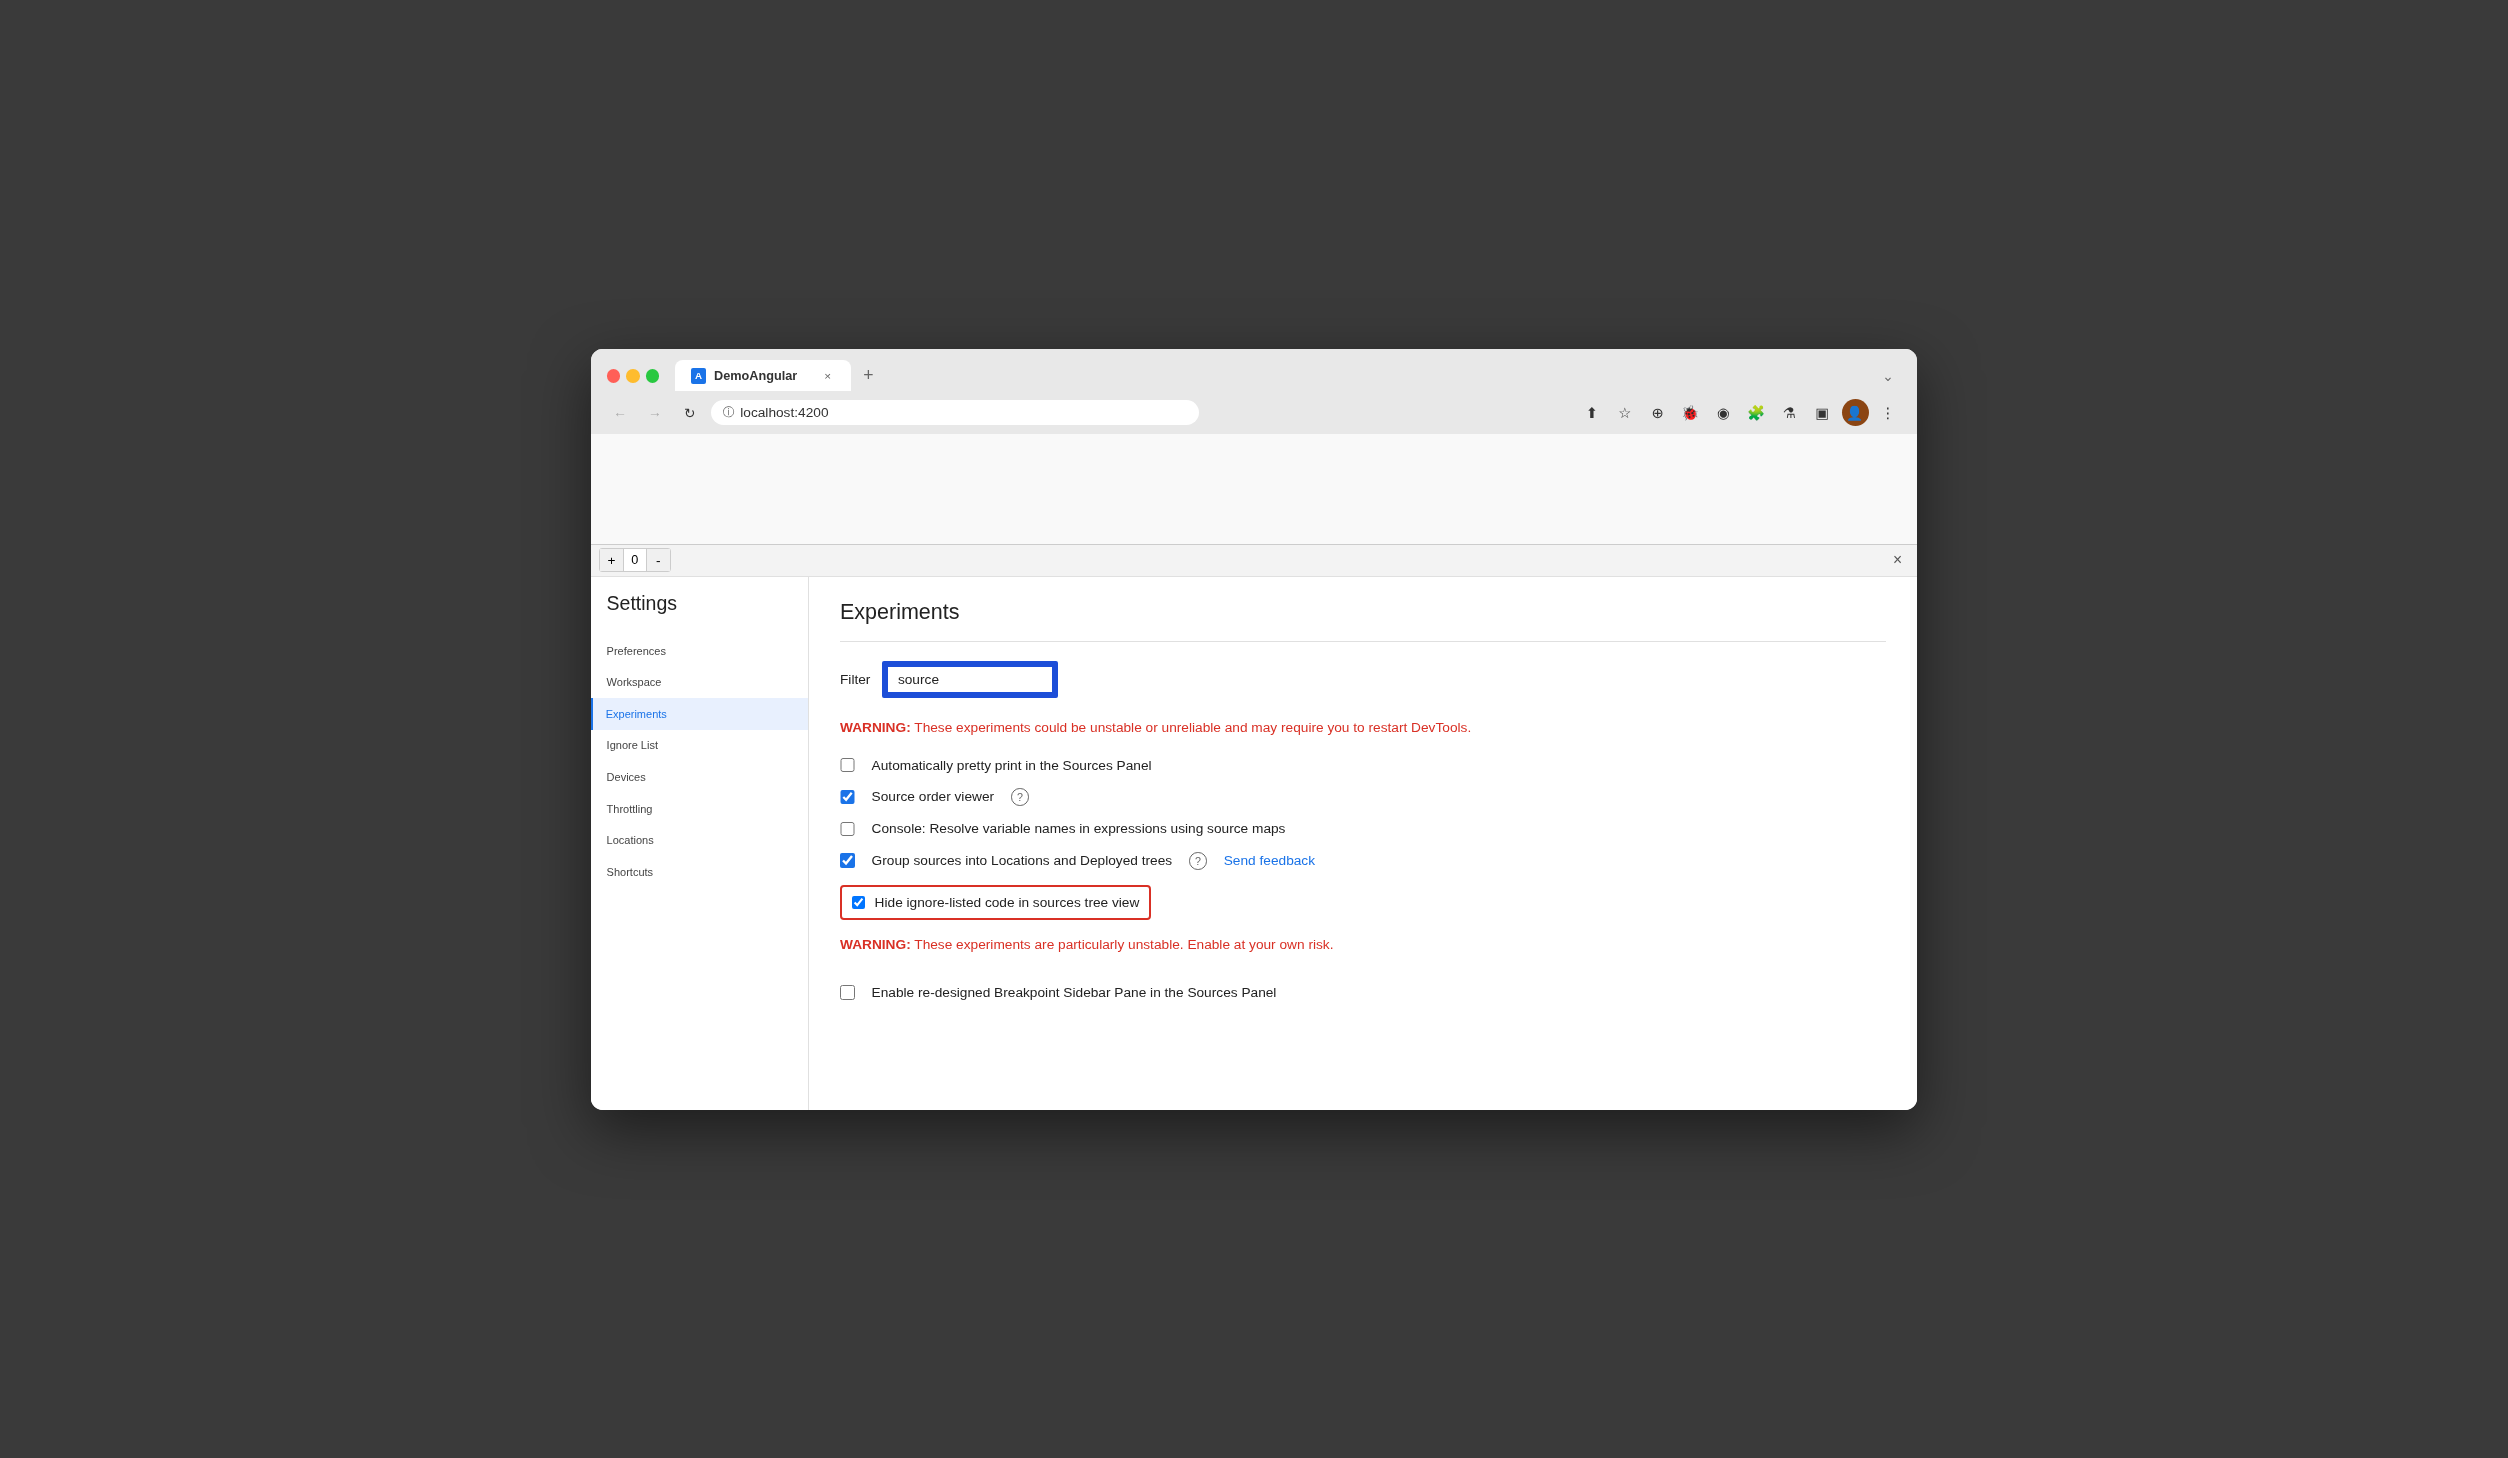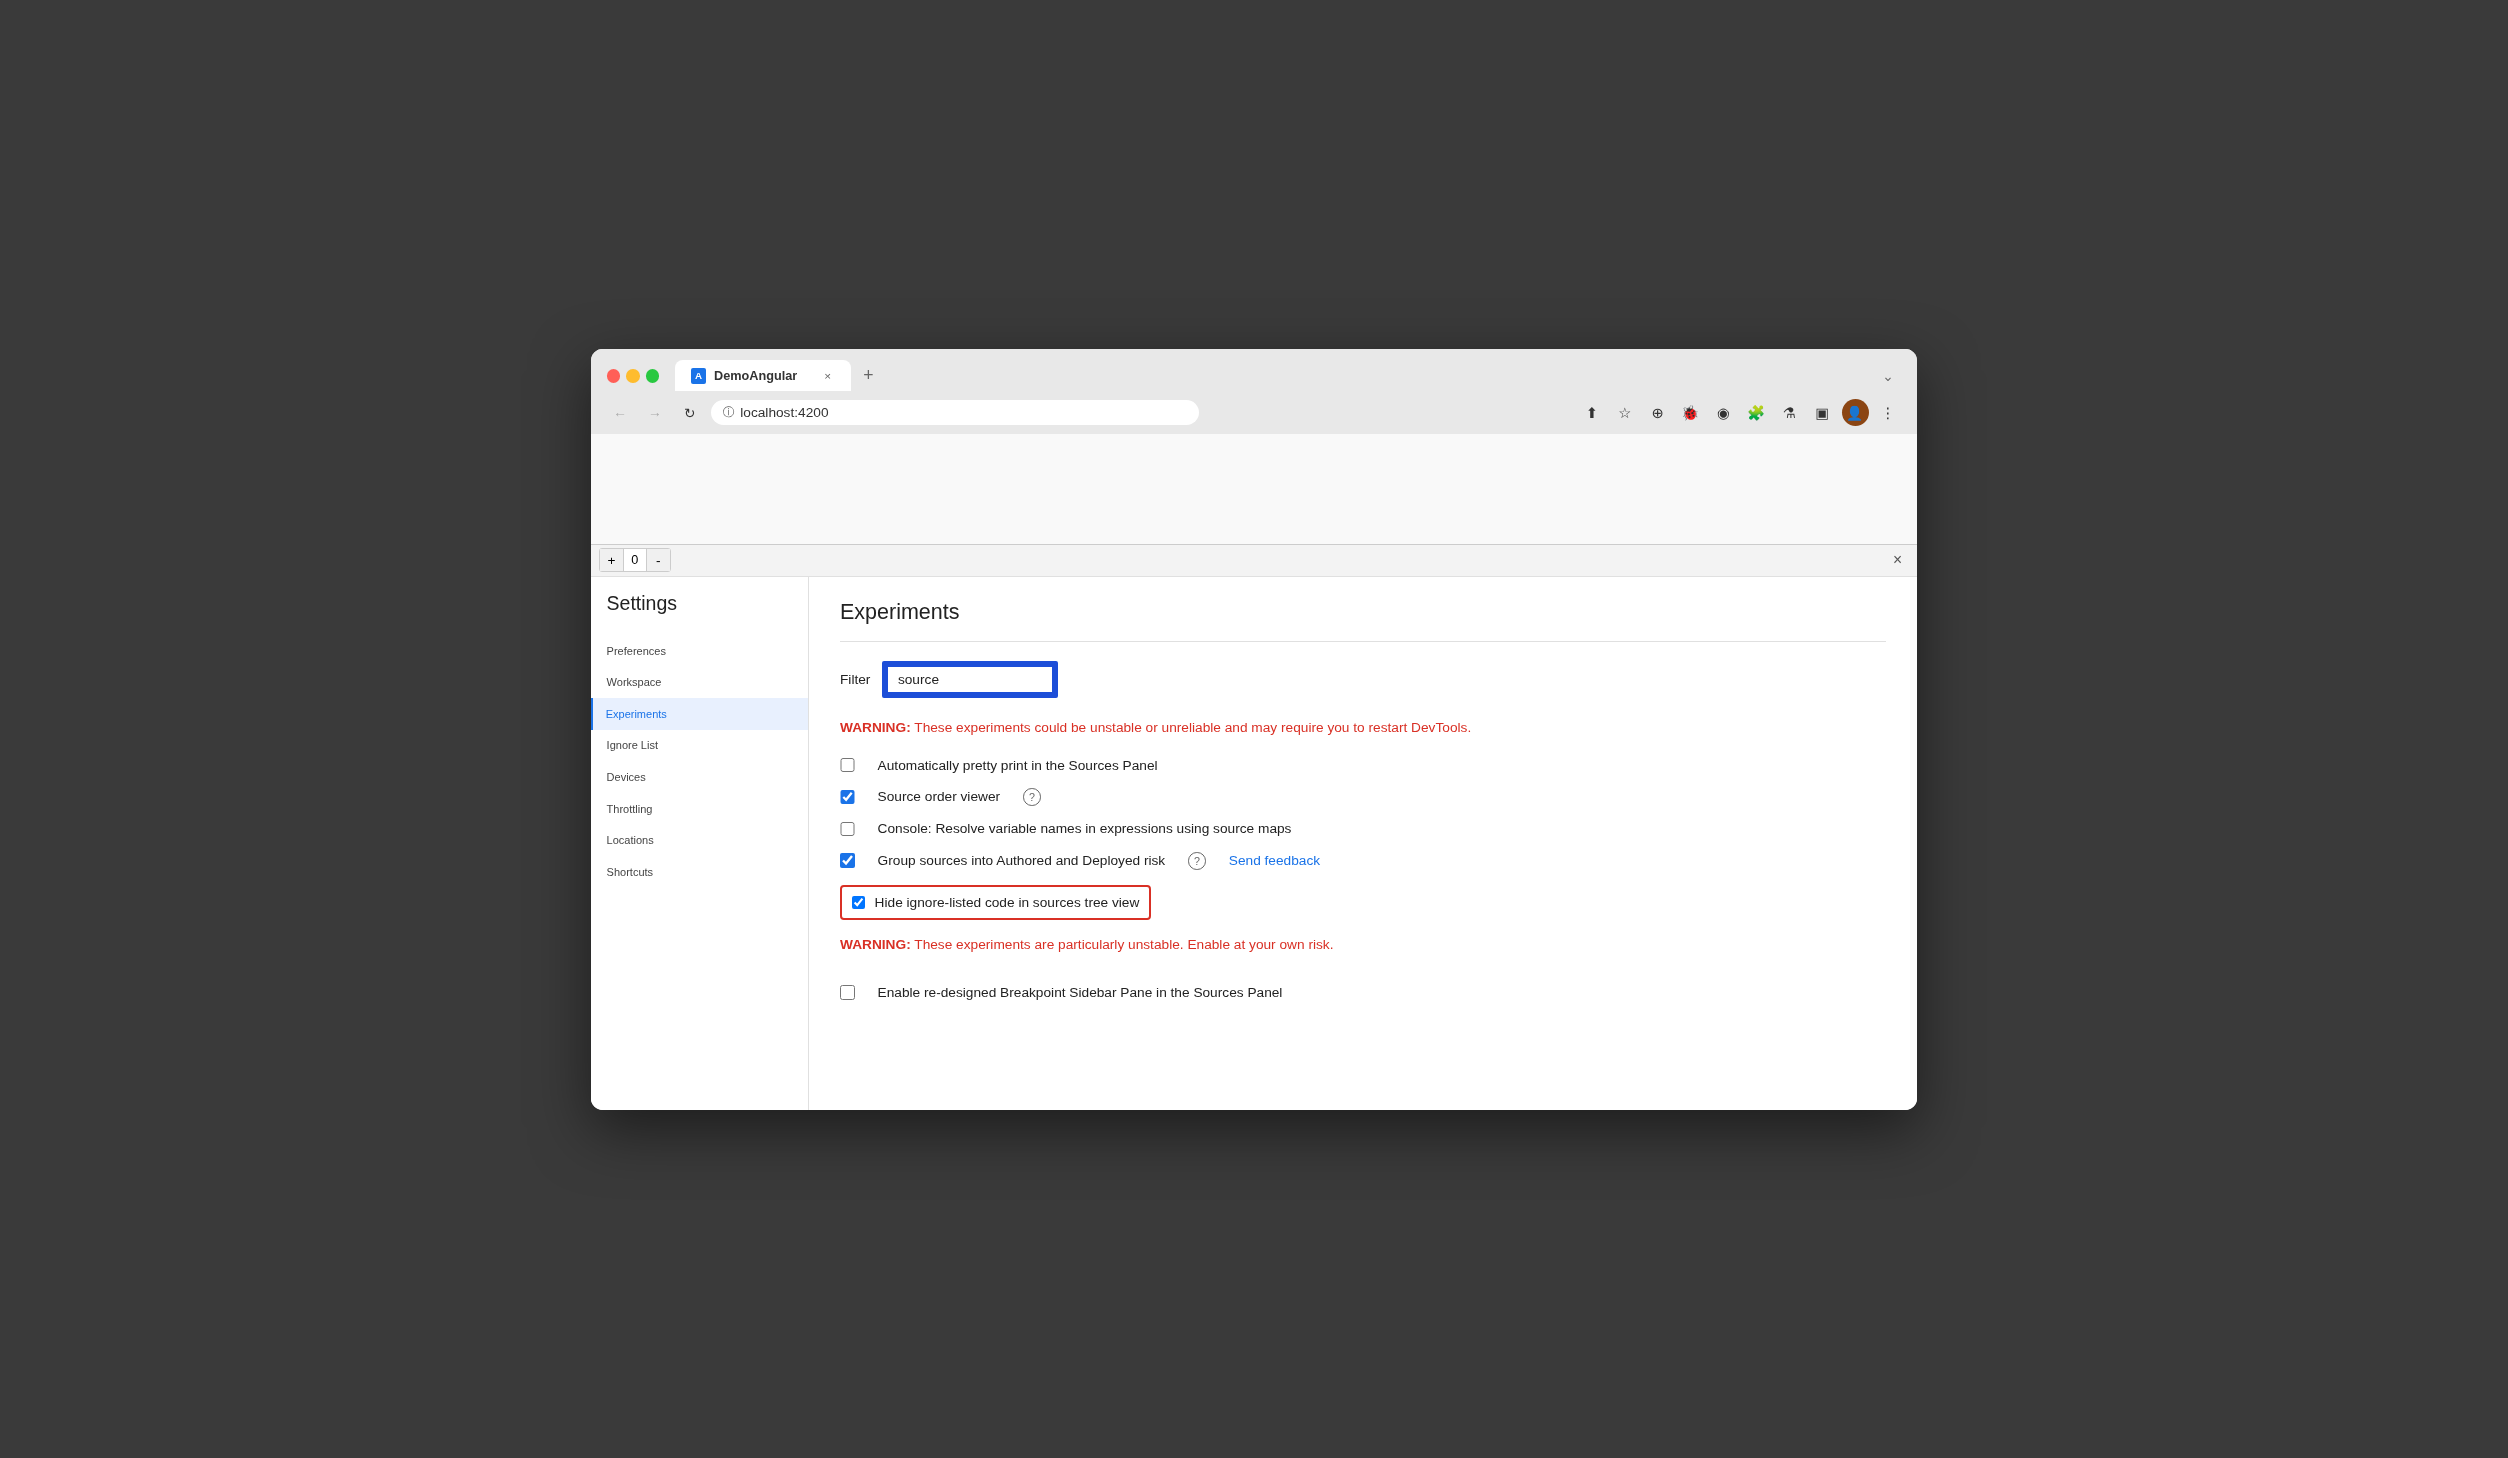--- a/index.html
+++ b/index.html
@@ -352,21 +352,21 @@
       line-height: 1.5;
     }
 
     .warning-label {
       font-weight: 600;
     }
 
     .option-row {
       display: flex;
       align-items: center;
-      gap: 23px;
+      gap: 17px;
       margin-bottom: 15.6px;
       font-size: 13.7px;
       color: #222;
     }
 
     .option-row input[type="checkbox"] {
       width: 14.6px;
       height: 14.6px;
       cursor: pointer;
       accent-color: #1a73e8;
@@ -512,21 +512,21 @@
             <span class="help-icon">?</span>
           </div>
 
           <div class="option-row">
             <input type="checkbox" id="opt3" style="">
             <label for="opt3">Console: Resolve variable names in expressions using source maps</label>
           </div>
 
           <div class="option-row">
             <input type="checkbox" id="opt4" checked="" style="">
-            <label for="opt4">Group sources into Authored and Deployed risk</label>
+            <label for="opt4">Group sources into Locations and Deployed trees</label>
             <span class="help-icon">?</span>
             <a class="send-feedback-link" href="#">Send feedback</a>
           </div>
 
           <div class="highlighted-row">
             <input type="checkbox" id="opt5" checked="" style="">
             <label for="opt5">Hide ignore-listed code in sources tree view</label>
           </div>
 
           <p class="warning-text section-gap">

